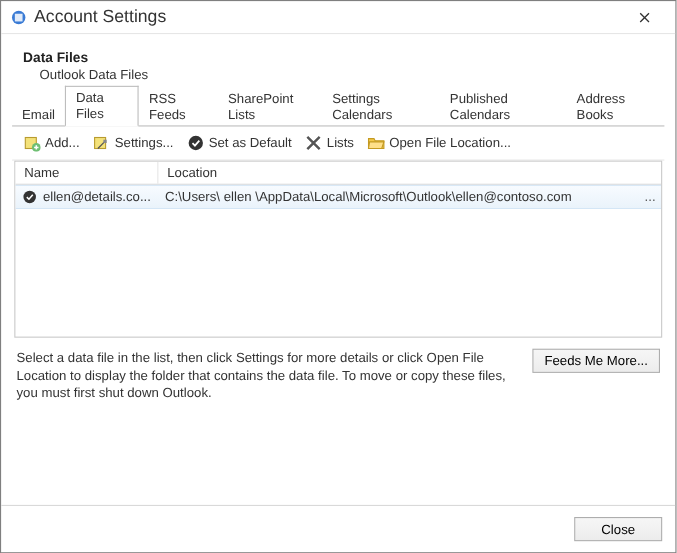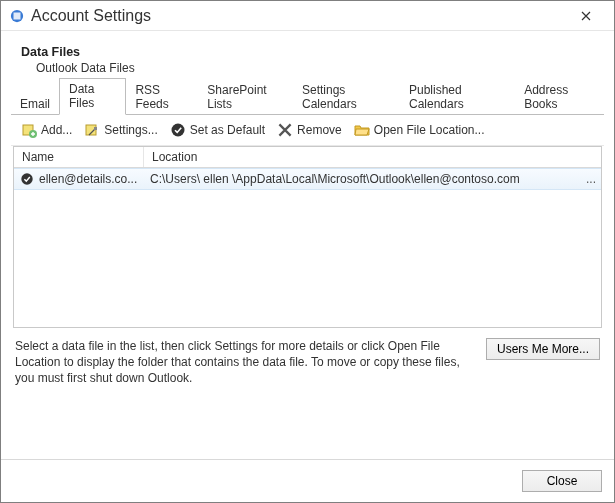--- a/index.html
+++ b/index.html
@@ -28,21 +28,21 @@
   .header-block { padding: 14px 20px 16px 20px; }
   .header-title { font-weight: bold; font-size: 12.5px; color:#222; margin-bottom:2px;}
   .header-sub { font-size: 12px; color:#333; padding-left:15px;}
   .tabs-outer { padding: 0 10px; }
   .tabs { display:flex; align-items:flex-end; border-bottom:1px solid #bdbdbd; height:24px; }
   .tab { padding: 3px 9px 4px 9px; font-size:12px; color:#333; position:relative; top:1px; cursor:pointer;}
   .tab.active { border:1px solid #bdbdbd; border-bottom:1px solid #fff; background:#fff; }
   .toolbar { display:flex; align-items:center; gap:4px; padding:5px 6px; margin:0 10px; border-bottom:1px solid #e8e8e8;}
   .tbtn { display:flex; align-items:center; gap:4px; padding:2px 4px; font-size:12px; cursor:pointer; }
   .tbtn .ticon { width:16px; height:16px; display:flex; align-items:center; justify-content:center;}
-  .list-area { margin:0 12px; border:1px solid #c9c9c9; height:182px; overflow:auto; background:#fff;}
+  .list-area { margin:0 12px; border:1px solid #c9c9c9; height:161px; overflow:auto; background:#fff;}
   .cols { display:flex; border-bottom:1px solid #d9d9d9; background:#fff; font-size:12px; color:#333; }
   .col-name { width:130px; padding:3px 8px; border-right:1px solid #e6e6e6;}
   .col-loc { flex:1; padding:3px 8px;}
   .row { display:flex; align-items:center; font-size:12px; }
   .row.selected { background:linear-gradient(#f7fbff,#eaf3fb); border-top:1px solid #d4e6f6; border-bottom:1px solid #d4e6f6;}
   .row .r-name { width:130px; padding:3px 4px 3px 6px; display:flex; align-items:center; gap:5px; white-space:nowrap; overflow:hidden;}
   .row .r-loc { flex:1; padding:3px 6px; white-space:nowrap; overflow:hidden;}
   .row .r-more { width:20px; text-align:center; color:#555;}
   .help-row { display:flex; padding:10px 14px 6px 14px; gap:12px; align-items:flex-start;}
   .help-text { flex:1; font-size:12px; line-height:1.35; color:#333;}
@@ -114,21 +114,21 @@
         </svg>
     </span>
     <span>Set as Default</span>
   </div>
   <div class="tbtn">
     <span class="ticon">
       <svg width="14" height="14" viewBox="0 0 10 10">
           <path d="M1 1 L9 9 M9 1 L1 9" stroke="#555" stroke-width="1.6"></path>
         </svg>
     </span>
-    <span>Remove</span>
+    <span>Lists</span>
   </div>
   <div class="tbtn">
     <span class="ticon">
       <svg width="16" height="16" viewBox="0 0 16 16">
           <path d="M1 4h5l1 2h8v7H1z" fill="#f3c94b" stroke="#c49a22"></path>
           <path d="M2 7h13l-2 6H1z" fill="#ffe08a" stroke="#c49a22"></path>
         </svg>
     </span>
     <span>Open File Location...</span>
   </div>
@@ -149,18 +149,18 @@
       </span>
       <span>ellen@details.co...</span>
     </div>
     <div class="r-loc">C:\Users\  ellen   \AppData\Local\Microsoft\Outlook\ellen@contoso.com</div>
     <div class="r-more">...</div>
   </div>
 </div>
 
 <div class="help-row">
   <div class="help-text">Select a data file in the list, then click Settings for more details or click Open File Location to display the folder that contains the data file. To move or copy these files, you must first shut down Outlook.</div>
-  <button class="btn">Users Me More...</button>
+  <button class="btn">Feeds Me More...</button>
 </div>
 
 <div class="footer">
   <button class="btn" style="min-width:80px">Close</button>
 </div>
 
 </body></html>

